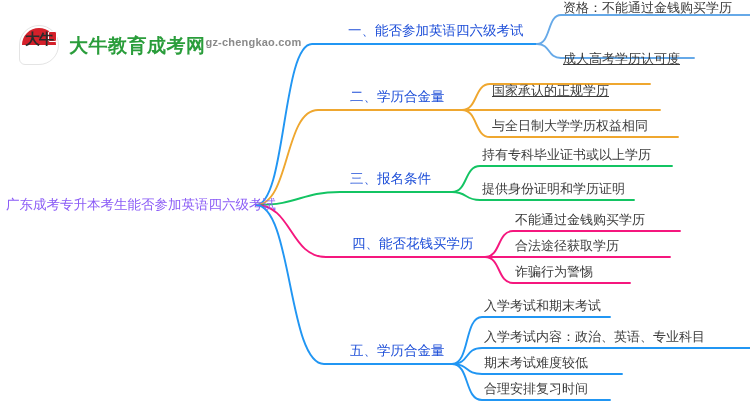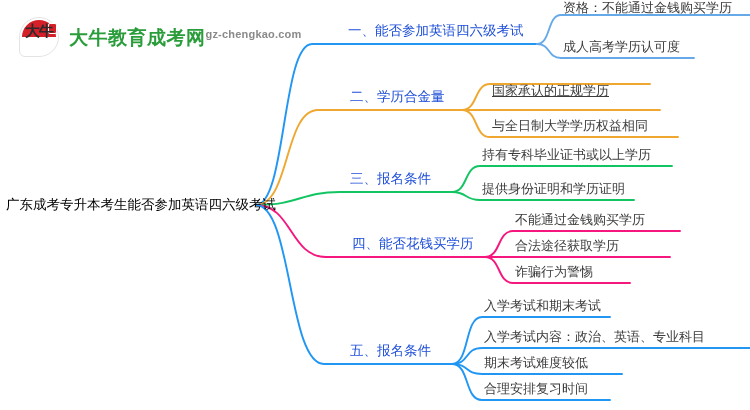--- a/index.html
+++ b/index.html
@@ -15,21 +15,21 @@
     width: 750px;
     height: 410px;
     background: #ffffff;
     overflow: hidden;
   }
 
   
   #logo {
     position: absolute;
     left: 18px;
-    top: 12px;
+    top: 20px;
     width: 200px;
     height: 52px;
     display: flex;
     align-items: center;
     gap: 7px;
   }
   #logo-mark {
     position: relative;
     width: 44px;
     height: 44px;
@@ -99,21 +99,21 @@
 
   
   .node {
     position: absolute;
     white-space: nowrap;
     color: #3c3c3c;
     line-height: 1;
   }
   .node-root {
     font-size: 13.5px;
-    color: #000000;
+    color: #8b5cf6;
     left: 6px;
     top: 198px;
   }
   .node-branch {
     font-size: 13.5px;
     color: #1d4ed8;
   }
   .node-leaf {
     font-size: 13px;
     color: #3c3c3c;
@@ -171,34 +171,34 @@
       <path stroke="#2196f3" d="M452,364 C470,364 464,348 482,348 L750,348"></path>
       <path stroke="#2196f3" d="M452,364 C470,364 464,374 482,374 L622,374"></path>
       <path stroke="#2196f3" d="M452,364 C470,364 464,400 482,400 L610,400"></path>
     </g>
   </svg>
 
   <div class="node node-root">广东成考专升本考生能否参加英语四六级考试</div>
 
   <div class="node node-branch" style="left:348px; top:24px;">一、能否参加英语四六级考试</div>
   <div class="node node-leaf" style="left:563px; top:1px;">资格：不能通过金钱购买学历</div>
-  <div class="node node-leaf" style="left:563px; top:40px;">成人高考学历认可度</div>
+  <div class="node node-leaf" style="left:563px; top:52px;text-decoration:underline;">成人高考学历认可度</div>
 
   <div class="node node-branch" style="left:350px; top:90px;">二、学历合金量</div>
   <div class="node node-leaf" style="left:492px; top:84px;text-decoration:underline;">国家承认的正规学历</div>
   <div class="node node-leaf" style="left:492px; top:119px;">与全日制大学学历权益相同</div>
 
   <div class="node node-branch" style="left:350px; top:172px;">三、报名条件</div>
   <div class="node node-leaf" style="left:482px; top:148px;">持有专科毕业证书或以上学历</div>
   <div class="node node-leaf" style="left:482px; top:182px;">提供身份证明和学历证明</div>
 
   <div class="node node-branch" style="left:352px; top:237px;">四、能否花钱买学历</div>
   <div class="node node-leaf" style="left:515px; top:213px;">不能通过金钱购买学历</div>
   <div class="node node-leaf" style="left:515px; top:239px;">合法途径获取学历</div>
   <div class="node node-leaf" style="left:515px; top:265px;">诈骗行为警惕</div>
 
-  <div class="node node-branch" style="left:350px; top:344px;">五、报名条件</div>
+  <div class="node node-branch" style="left:350px; top:344px;">五、学历合金量</div>
   <div class="node node-leaf" style="left:484px; top:299px;">入学考试和期末考试</div>
   <div class="node node-leaf" style="left:484px; top:330px;">入学考试内容：政治、英语、专业科目</div>
   <div class="node node-leaf" style="left:484px; top:356px;">期末考试难度较低</div>
   <div class="node node-leaf" style="left:484px; top:382px;">合理安排复习时间</div>
 
 </div>
 
 </body></html>

